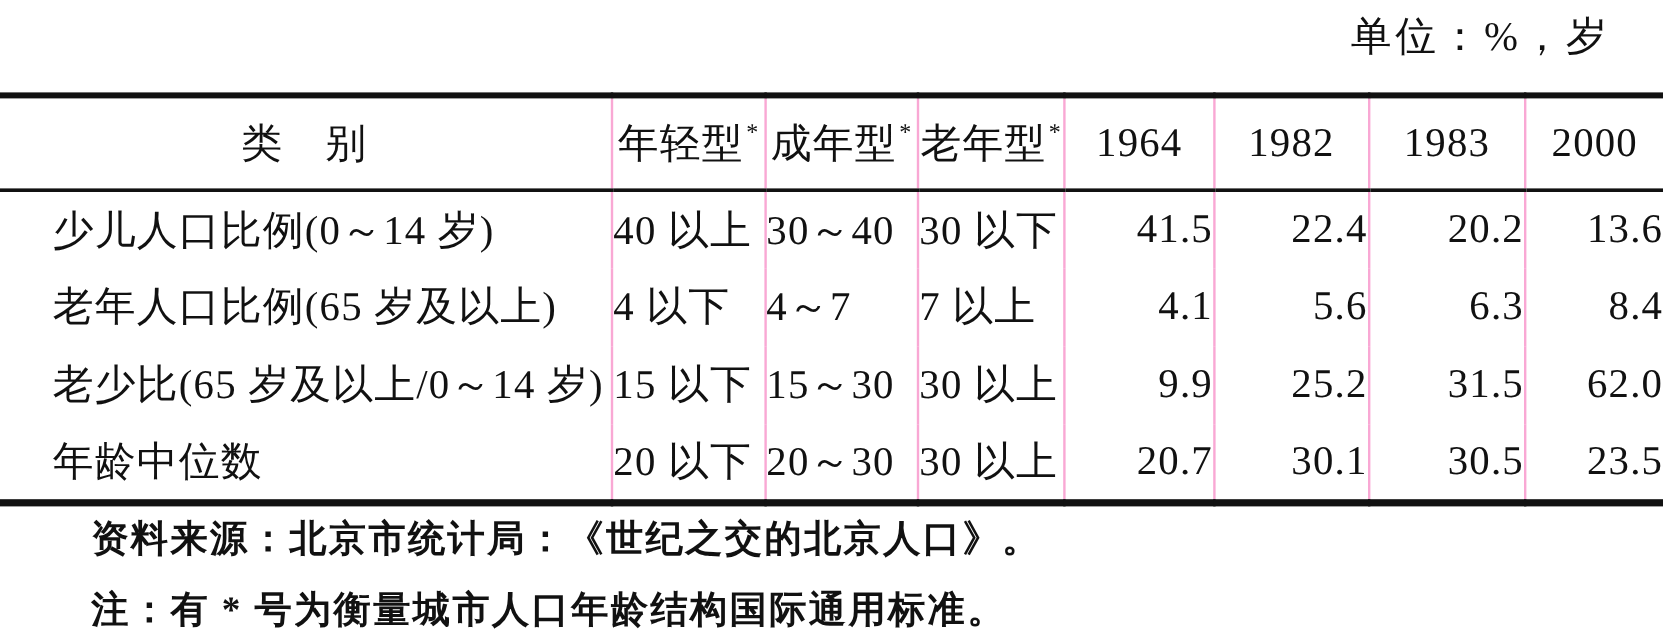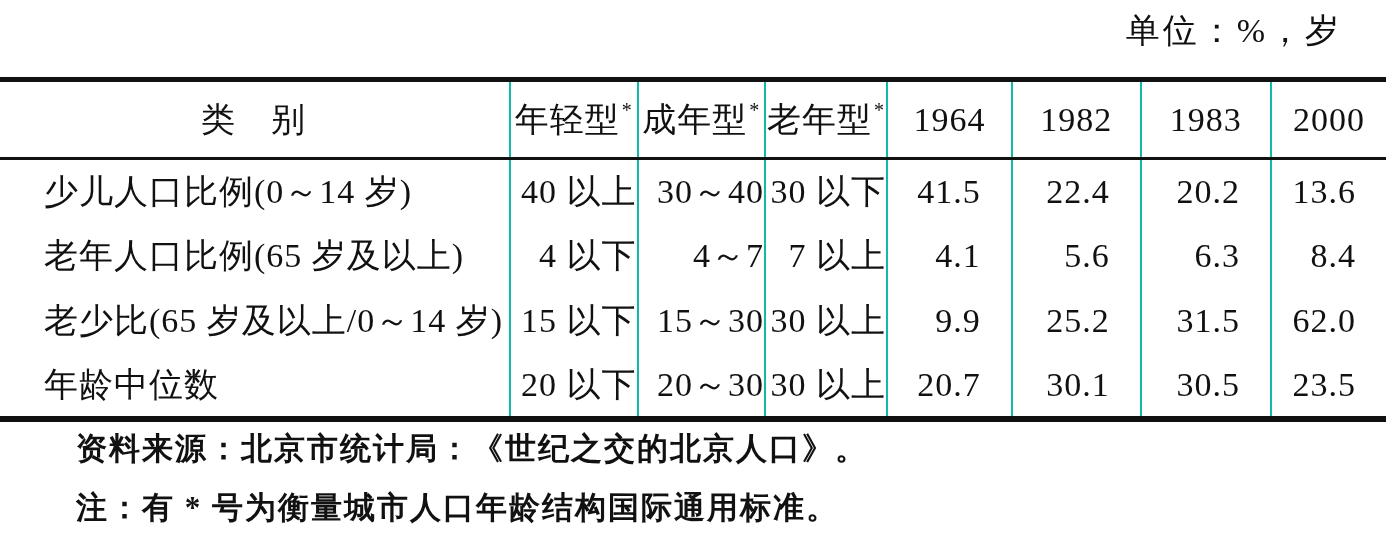--- a/index.html
+++ b/index.html
@@ -38,28 +38,28 @@
     margin-top: 14px;
   }
   .stat-table th, .stat-table td {
     font-weight: normal;
     letter-spacing: 1px;
     white-space: nowrap;
     overflow: hidden;
   }
   
   .stat-table th + th, .stat-table td + td {
-    border-left: 2px solid #14b8a6;
+    border-left: 2px solid #f9a8d4;
   }
   .stat-table thead tr { height: 79px; }
   .stat-table thead th { border-bottom: 3px solid #111111; text-align: center; }
   .stat-table tbody tr { height: 65px; }
   .c-label { text-align: left; padding-left: 44px; }
-  .c-type  { text-align: right; }
-  .c-num   { text-align: right; padding-right: 30px; }
+  .c-type  { text-align: left; }
+  .c-num   { text-align: right; }
   .mark {
     font-size: 20px;
     position: relative;
     top: -14px;
     padding-left: 2px;
   }
   .footnotes {
     position: absolute;
     left: 76px;
     top: 428px;

